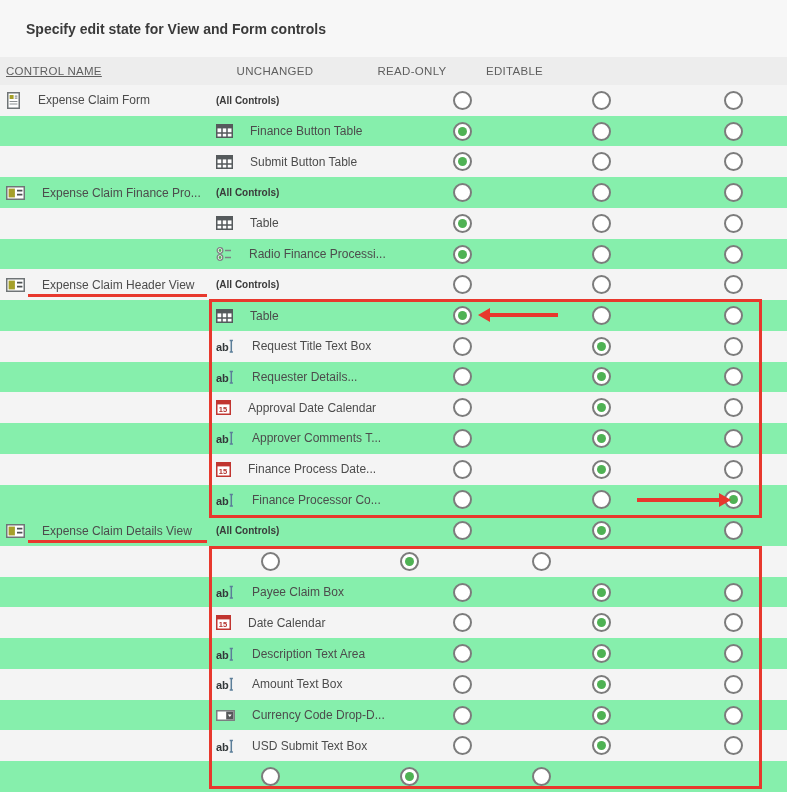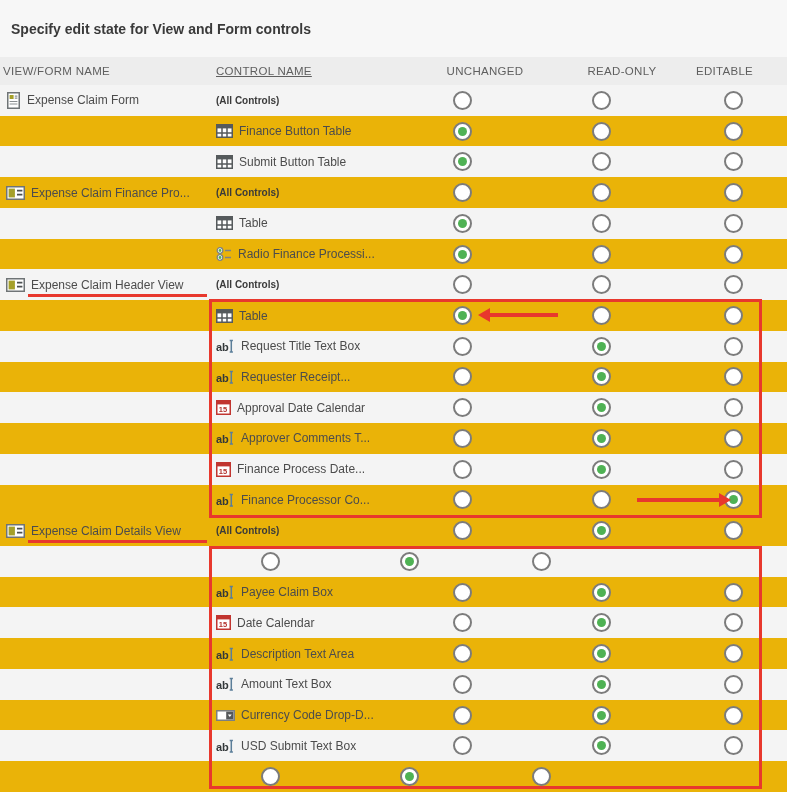--- a/index.html
+++ b/index.html
@@ -4,43 +4,43 @@
 <style>
   * { margin:0; padding:0; box-sizing:border-box; }
   html,body { background:#fff; }
   .app {
     position:relative; width:787px; height:792px; overflow:hidden;
     font-family:"Liberation Sans","DejaVu Sans",sans-serif;
     background:#fff;
   }
   .title-bar {
     height:57px; background:#f7f7f7; display:flex; align-items:center;
-    padding-left:11px;
+    padding-left:26px;
   }
   .title-bar span { font-size:14px; font-weight:bold; color:#3a3a3a; }
   .header-row {
     height:28px; background:#ededed; display:flex; align-items:center;
     font-size:11.5px; color:#5f5f5f; letter-spacing:0.3px;
   }
   .rows { width:787px; }
-  .row { height:30.74px; display:flex; align-items:center; position:relative; background:#eab308; }
+  .row { height:30.74px; display:flex; align-items:center; position:relative; background:#86efac; }
   .row.shaded { background:#f4f4f4; }
   .c1 { width:210px; padding-left:6px; display:flex; align-items:center; overflow:hidden; white-space:nowrap; position:relative; height:100%; }
   .c2 { width:192px; padding-left:6px; display:flex; align-items:center; overflow:hidden; white-space:nowrap; }
   .c3 { width:120px; display:flex; justify-content:center; align-items:center; }
   .c4 { width:158px; display:flex; justify-content:center; align-items:center; }
   .c5 { width:107px; display:flex; justify-content:center; align-items:center; }
   .h1 { width:210px; padding-left:3px; }
   .h2 { width:192px; padding-left:6px;text-decoration:underline; }
   .h3 { width:120px; text-align:center; transform:translateX(23px); }
   .h4 { width:158px; text-align:center; transform:translateX(21px); }
   .h5 { width:107px; text-align:center; transform:translateX(-9px); }
   .name { font-size:12px; color:#4c4c4c; }
   .allc { font-size:10px; font-weight:bold; color:#3a3a3a; }
-  .icn { display:inline-flex; margin-right:6px; flex:none; align-items:center; }
+  .icn { display:inline-flex; margin-right:17px; flex:none; align-items:center; }
   .radio {
     width:19px; height:19px; border-radius:50%;
     border:2px solid #7c7c7c; background:#fff; position:relative; flex:none;
     cursor:pointer;
   }
   .radio.sel::after {
     content:""; position:absolute; left:50%; top:50%;
     width:9px; height:9px; margin:-4.5px 0 0 -4.5px;
     border-radius:50%; background:#4fb254;
   }
@@ -68,21 +68,20 @@
   .arr-right .shaft { left:0; right:11px; }
 </style>
 </head>
 <body>
 
 <div class="app">
   <div class="title-bar">
     <span>Specify edit state for View and Form controls</span>
   </div>
   <div class="header-row">
-    <div class="h1">VIEW/FORM NAME</div>
     <div class="h2">CONTROL NAME</div>
     <div class="h3">UNCHANGED</div>
     <div class="h4">READ-ONLY</div>
     <div class="h5">EDITABLE</div>
   </div>
   <div class="rows" id="rows">
       <div class="row shaded">
         <div class="c1">
           <span class="icn">
             <svg width="15" height="17" viewBox="0 0 15 17">
@@ -295,21 +294,21 @@
       </div>
       <div class="row">
         <div class="c1"></div>
         <div class="c2">
           <span class="icn">
             <svg width="19" height="16" viewBox="0 0 19 16">
               <text x="0" y="12.5" font-size="11" font-weight="bold" fill="#33383a">ab</text>
               <path d="M13.7 2.5 h3.2 M15.3 2.5 v11.5 M13.7 14 h3.2" stroke="#5b7e99" stroke-width="1.5" fill="none"></path>
             </svg>
           </span>
-          <span class="name">Requester Receipt...</span>
+          <span class="name">Requester Details...</span>
         </div>
         <div class="c3">
           <span class="radio"></span>
         </div>
         <div class="c4">
           <span class="radio sel"></span>
         </div>
         <div class="c5">
           <span class="radio"></span>
         </div>

